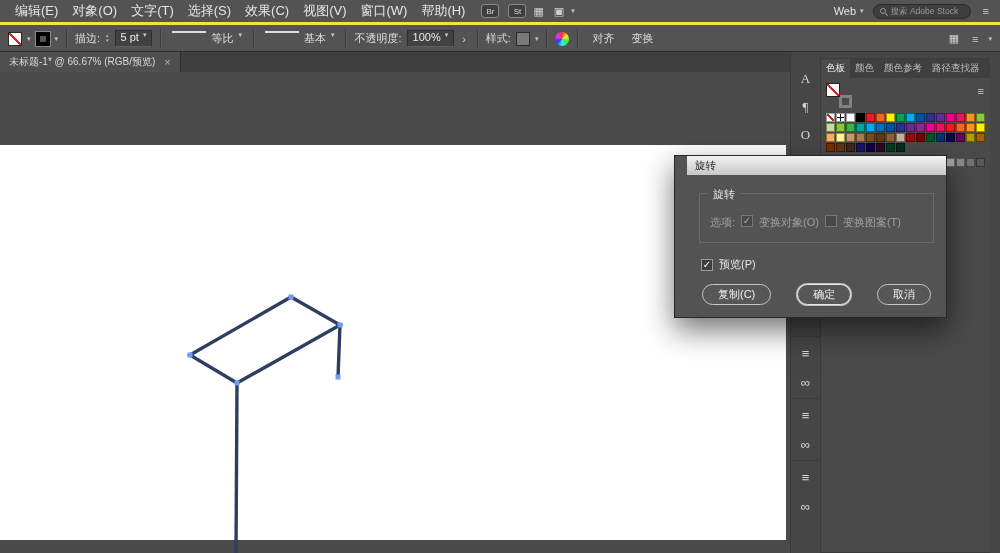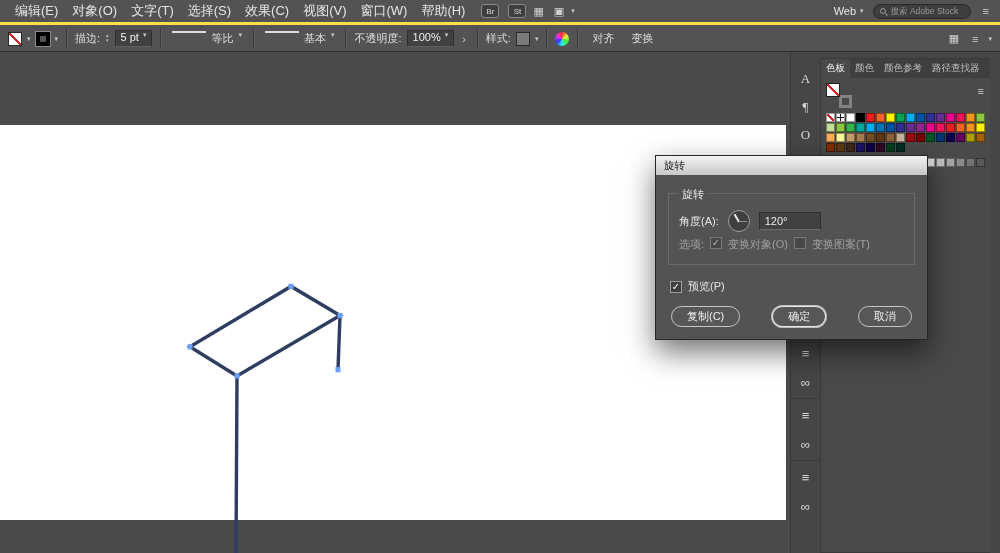--- a/index.html
+++ b/index.html
@@ -76,21 +76,21 @@
   .swatch-grid { margin-top:5px; display:flex; flex-direction:column; gap:1px; }
   .swatch-row { display:flex; gap:1px; }
   .sw { width:9px; height:9px; position:relative; border:1px solid rgba(0,0,0,.4); background:#888; }
   .sw.none { background:#fff; }
   .sw.reg { background:#fff; background-image:linear-gradient(#111,#111),linear-gradient(#111,#111); background-size:1px 100%,100% 1px; background-position:center; background-repeat:no-repeat; }
   .grayscale-row { margin-top:6px; display:flex; gap:1px; justify-content:flex-end; }
   .dock-spacer { flex:1; }
   .dock-footer { height:13px; overflow:hidden; display:flex; align-items:flex-start; gap:14px; padding-left:22px; color:#c6c6c6; font-size:10px; line-height:15px; }
 
   
-  .dialog { position:absolute; left:655px; top:155px; width:273px; background:#535353; border:1px solid #272727; box-shadow:0 12px 28px rgba(0,0,0,.55); z-index:40; color:#e4e4e4; font-size:11px; }
+  .dialog { position:absolute; left:674px; top:155px; width:273px; background:#535353; border:1px solid #272727; box-shadow:0 12px 28px rgba(0,0,0,.55); z-index:40; color:#e4e4e4; font-size:11px;padding-left:12px; }
   .dialog-title { height:19px; background:linear-gradient(#f2f2f2,#c7c7c7); color:#222; font-size:10.5px; display:flex; align-items:center; padding:0 8px; }
   .dialog-body { padding:10px 12px 12px; }
   .group { position:relative; border:1px solid #6a6a6a; margin-top:8px; padding:16px 10px 12px; }
   .group-label { position:absolute; top:-7px; left:8px; background:#535353; padding:0 5px; }
   .angle-row { display:flex; align-items:center; gap:9px; }
   .dial { width:22px; height:22px; border-radius:50%; background:#3f3f3f; border:1px solid #9c9c9c; position:relative; flex:0 0 auto; }
   .dial::before { content:""; position:absolute; left:50%; top:50%; width:9px; height:2px; background:#e8e8e8; transform-origin:0 50%; transform:rotate(-120deg); }
   .dial::after  { content:""; position:absolute; left:50%; top:50%; width:8px; height:1px; background:#8f8f8f; }
   .angle-input { width:62px; height:18px; background:#414141; border:1px solid #2e2e2e; border-bottom-color:#6a6a6a; color:#ececec; font-size:11px; padding:0 5px; font-family:inherit; outline:none; }
   .options-row { display:flex; align-items:flex-start; gap:6px; margin-top:5px; white-space:nowrap; }
@@ -181,20 +181,26 @@
     <span class="lbl btn-lbl">变换</span>
     <span class="cb-right">
       <span class="mb-icon">▦</span>
       <span class="mb-icon">≡</span>
       <span class="chev">▾</span>
     </span>
   </div>
 
   <div class="main">
     <div class="canvas-col">
+      <div class="tabbar">
+        <div class="doctab">
+          <span>未标题-1* @ 66.67% (RGB/预览)</span>
+          <span class="close">×</span>
+        </div>
+      </div>
       <div class="canvas">
         <div class="artboard"></div>
         <svg id="shape-svg" viewBox="0 0 790 481" preserveAspectRatio="none">
             <polygon points="190,283 291,225 340,253 237,311" fill="none" stroke="#2e3d60" stroke-width="3.4"></polygon>
             <line x1="340" y1="253" x2="338" y2="305" stroke="#2e3d60" stroke-width="3.4"></line>
             <line x1="237" y1="311" x2="236" y2="481" stroke="#2e3d60" stroke-width="3.4"></line>
             <rect x="187.5" y="280.5" width="5" height="5" fill="#6aa0f7"></rect>
             <rect x="288.5" y="222.5" width="5" height="5" fill="#6aa0f7"></rect>
             <rect x="337.5" y="250.5" width="5" height="5" fill="#6aa0f7"></rect>
             <rect x="234.5" y="308.5" width="5" height="5" fill="#6aa0f7"></rect>
@@ -328,25 +334,20 @@
       </div>
     </div>
   </div>
 </div>
 
 <div class="dialog">
   <div class="dialog-title">旋转</div>
   <div class="dialog-body">
     <div class="group">
       <span class="group-label">旋转</span>
-      <div class="angle-row">
-        <span class="lbl">角度(A):</span>
-        <span class="dial"></span>
-        <input class="angle-input" value="120°" style="">
-      </div>
       <div class="options-row dim">
         <span class="lbl">选项:</span>
         <span class="checkbox checked"></span>
         <span>变换对象(O)</span>
         <span class="checkbox"></span>
         <span>变换图案(T)</span>
       </div>
     </div>
     <div class="preview-row">
       <span class="checkbox checked"></span>

